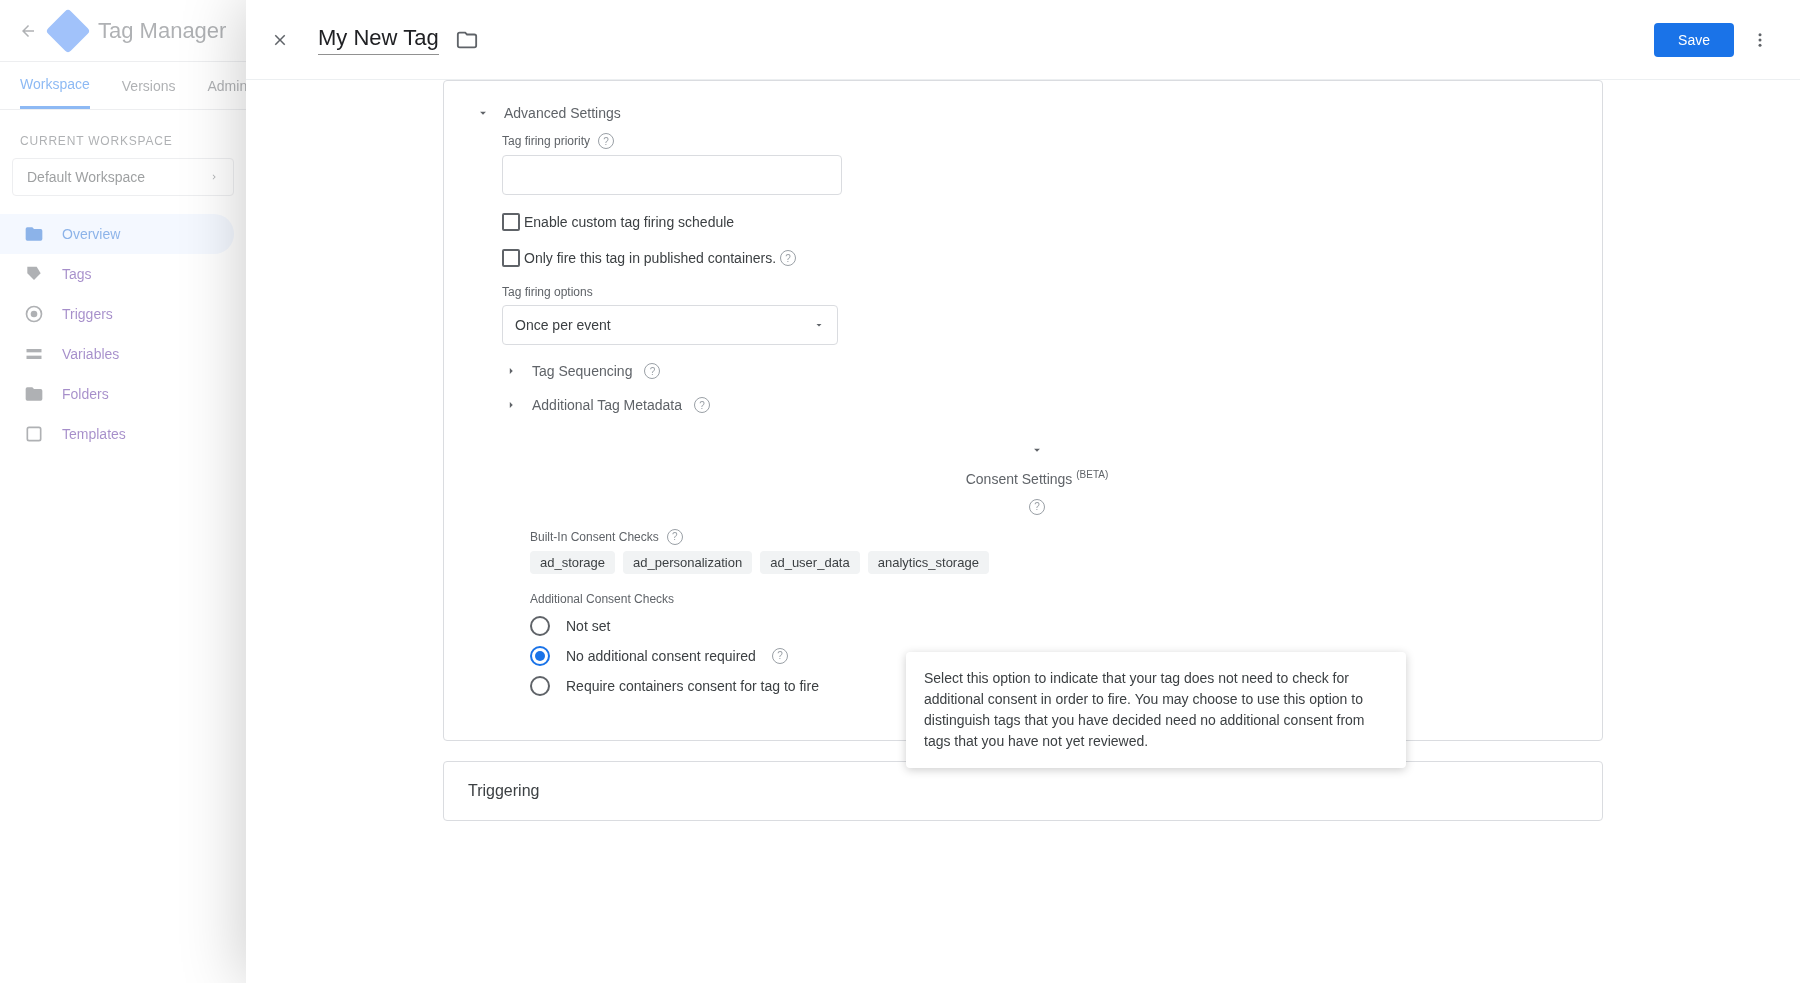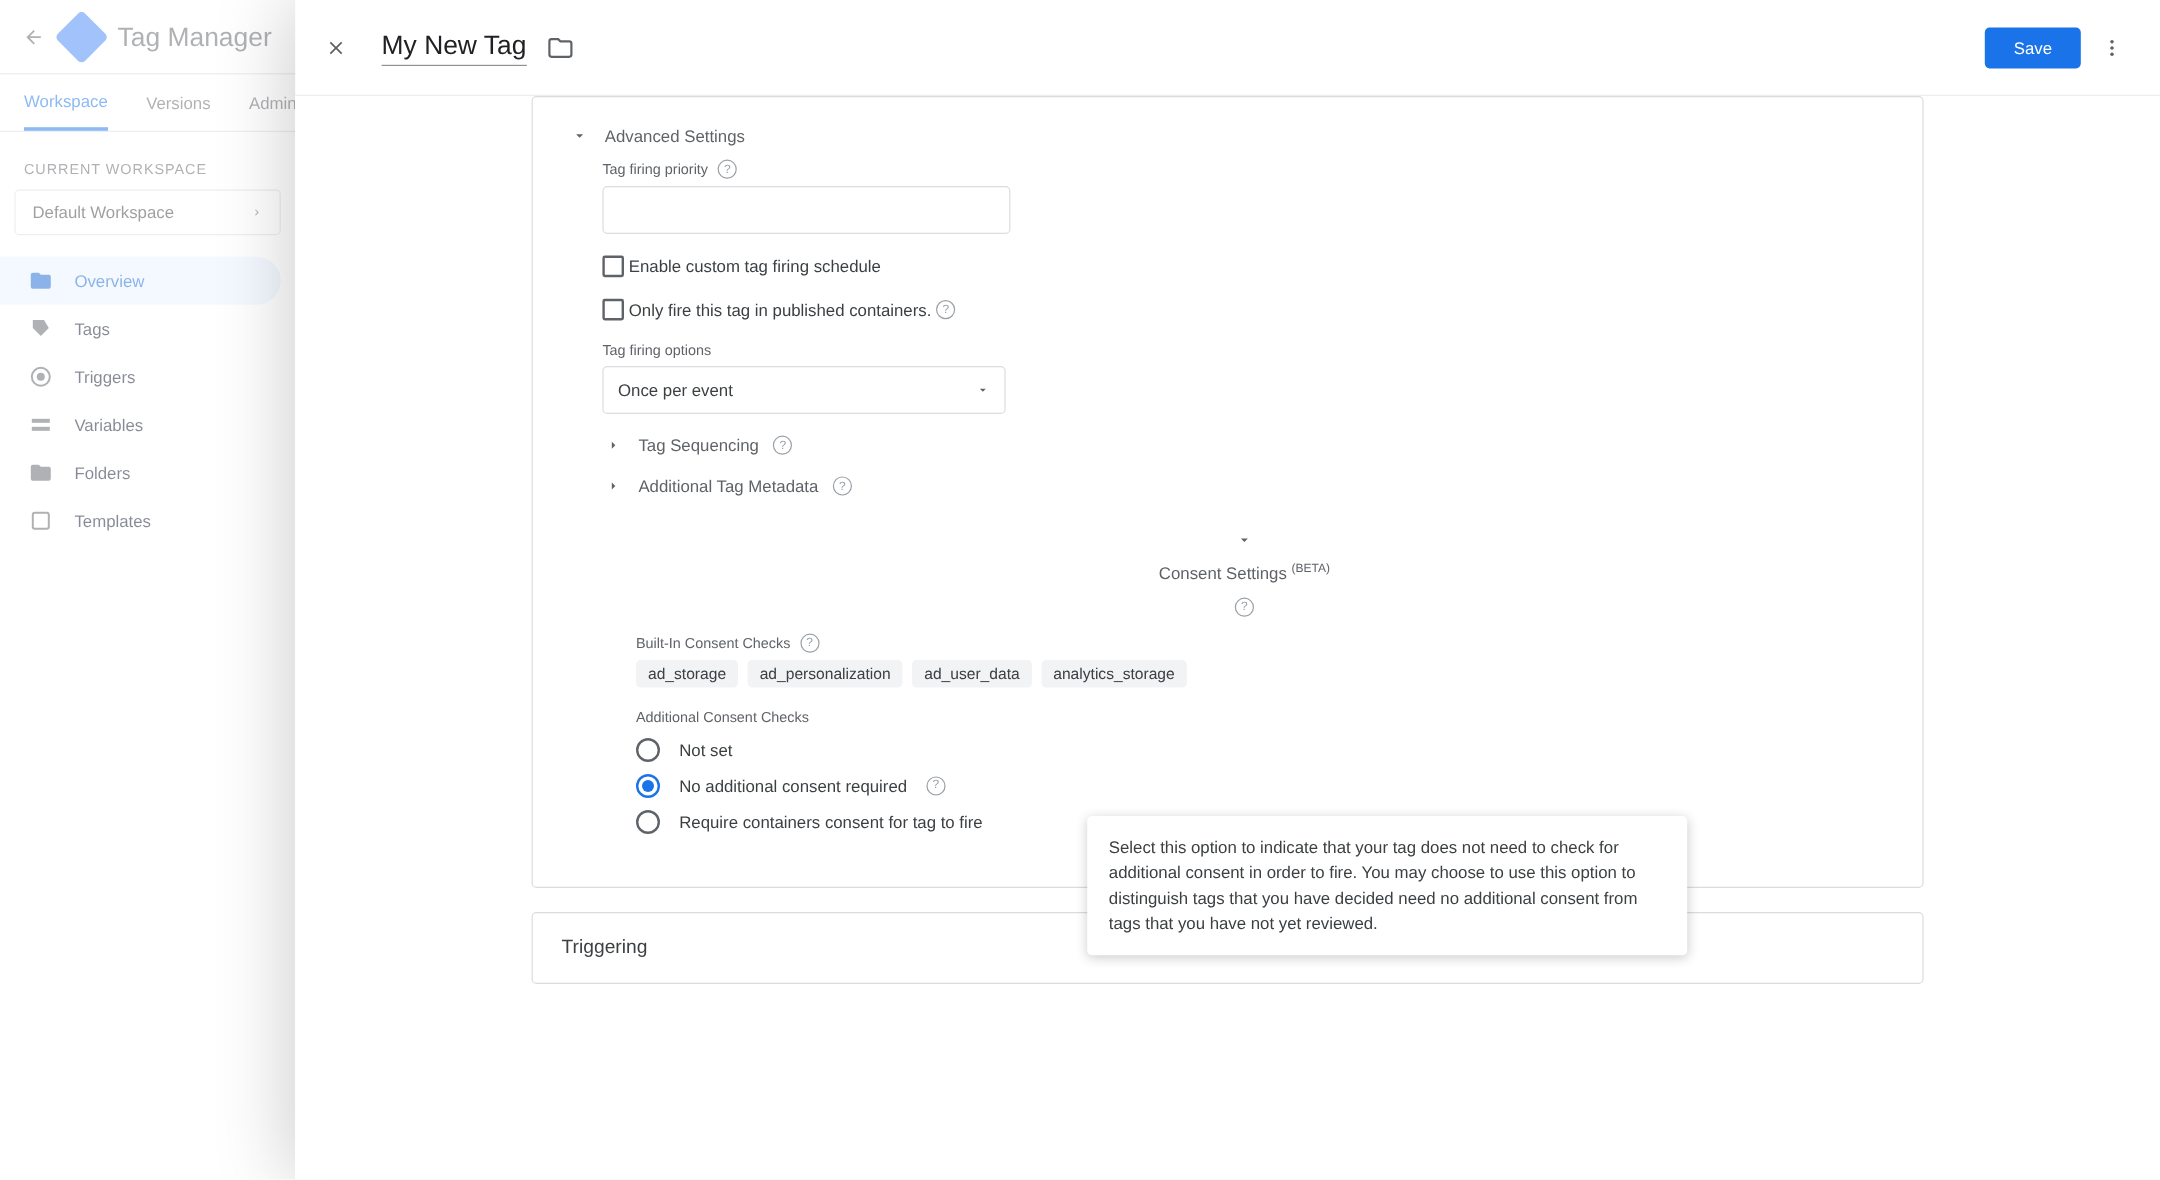--- a/index.html
+++ b/index.html
@@ -9,21 +9,21 @@
   .bg-header { height: 62px; border-bottom: 1px solid #dadce0; display: flex; align-items: center; padding: 0 16px; }
   .bg-back { width: 24px; height: 24px; display:flex; align-items:center; justify-content:center; color:#5f6368; margin-right: 12px; }
   .bg-logo { width: 32px; height: 32px; background: #4285f4; transform: rotate(45deg); border-radius: 4px; margin-right: 14px; }
   .bg-title { font-size: 22px; color: #5f6368; }
   .bg-tabs { height: 48px; border-bottom: 1px solid #dadce0; display: flex; align-items:center; padding: 0 20px; gap: 32px; font-size: 14px; }
   .bg-tab { color:#5f6368; padding: 14px 0; }
   .bg-tab.active { color:#1a73e8; border-bottom: 3px solid #1a73e8; font-weight:500; }
   .bg-side { width: 246px; padding: 16px 0; }
   .bg-side-label { font-size: 12px; letter-spacing: 0.8px; color:#5f6368; padding: 8px 20px 10px; font-weight:400;}
   .bg-workspace { margin: 0 12px 18px 12px; border:1px solid #dadce0; border-radius: 4px; padding: 10px 14px; display:flex; justify-content:space-between; align-items:center; font-size: 14px;}
-  .bg-nav-item { display:flex; align-items:center; gap:18px; padding: 10px 24px; color:#0f172a; border-radius: 0 22px 22px 0; margin-right:12px; }
+  .bg-nav-item { display:flex; align-items:center; gap:18px; padding: 10px 24px; color:#4c1d95; border-radius: 0 22px 22px 0; margin-right:12px; }
   .bg-nav-item.active { background:#e8f0fe; color:#1967d2; font-weight:500; }
   .bg-nav-icon { width:20px; height:20px; display:flex; align-items:center; justify-content:center; color:#5f6368; }
   .bg-nav-item.active .bg-nav-icon { color:#1967d2; }
 
   
   .scrim { position:absolute; inset:0; background: rgba(255,255,255,0.5); }
 
   
   .panel { position:absolute; top:0; right:0; bottom:0; left:246px; background:#fff; box-shadow: -4px 0 60px rgba(0,0,0,0.2); display:flex; flex-direction:column; }
   .panel-header { height:80px; display:flex; align-items:center; padding: 0 22px; border-bottom:1px solid #eceff1; }
@@ -283,16 +283,16 @@
           </div>
         </div>
       </div>
 
       <div class="card2">
         <div class="trig-title">Triggering</div>
       </div>
     </div>
   </div>
 
-  <div class="tooltip" style="left:660px; top:680px;">
+  <div class="tooltip" style="left:660px; top:652px;">
     <span>Select this option to indicate that your tag does not need to check for additional consent in order to fire. You may choose to use this option to distinguish tags that you have decided need no additional consent from tags that you have not yet reviewed.</span>
   </div>
 </div>
 
 </body></html>

